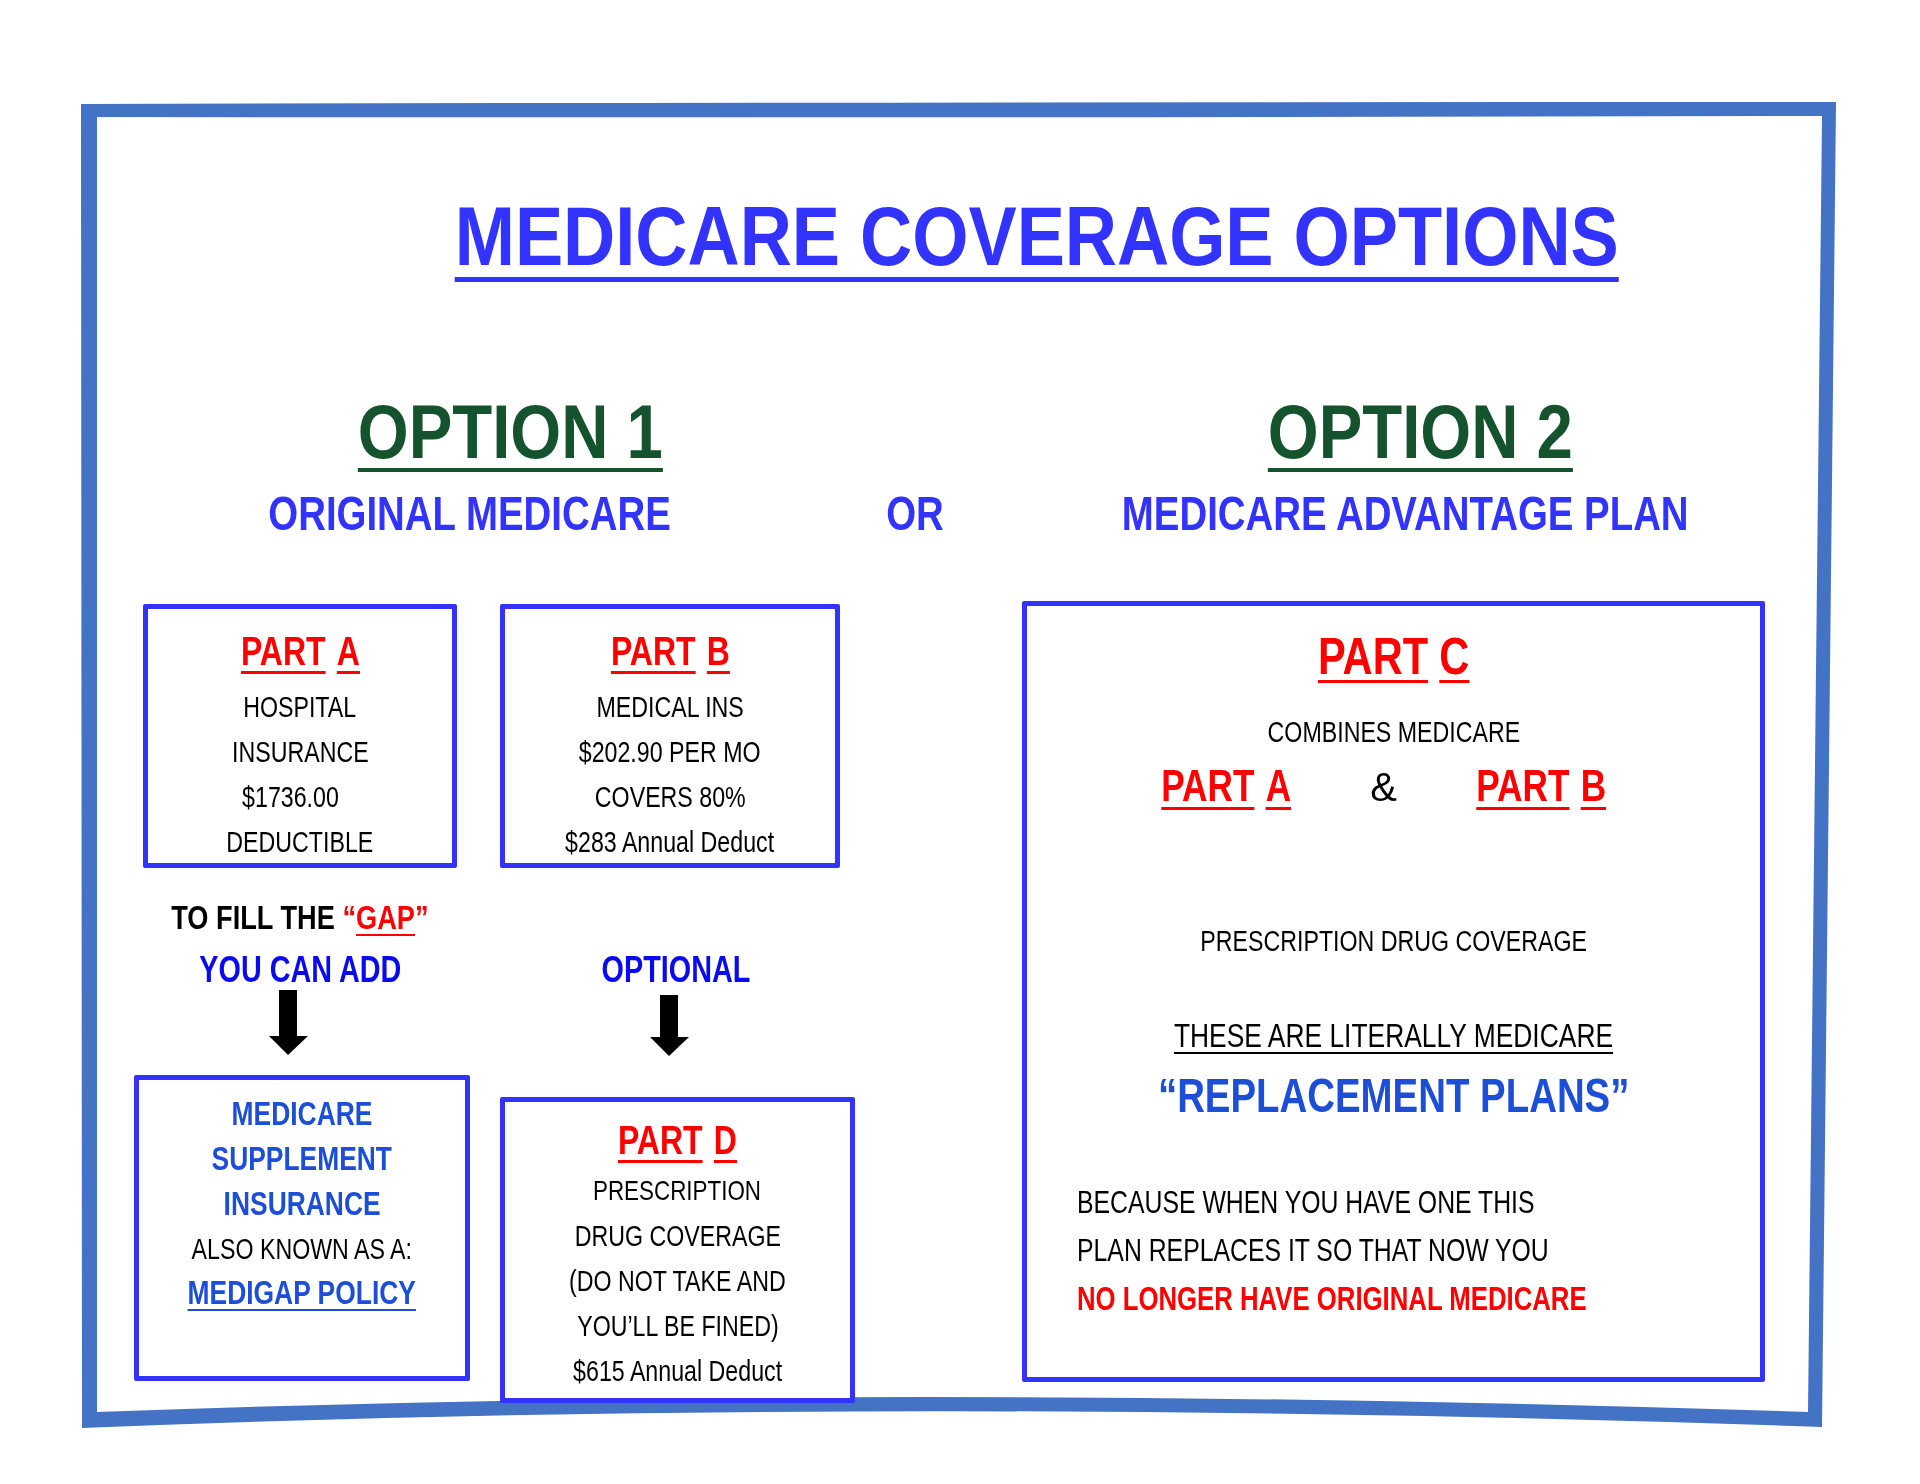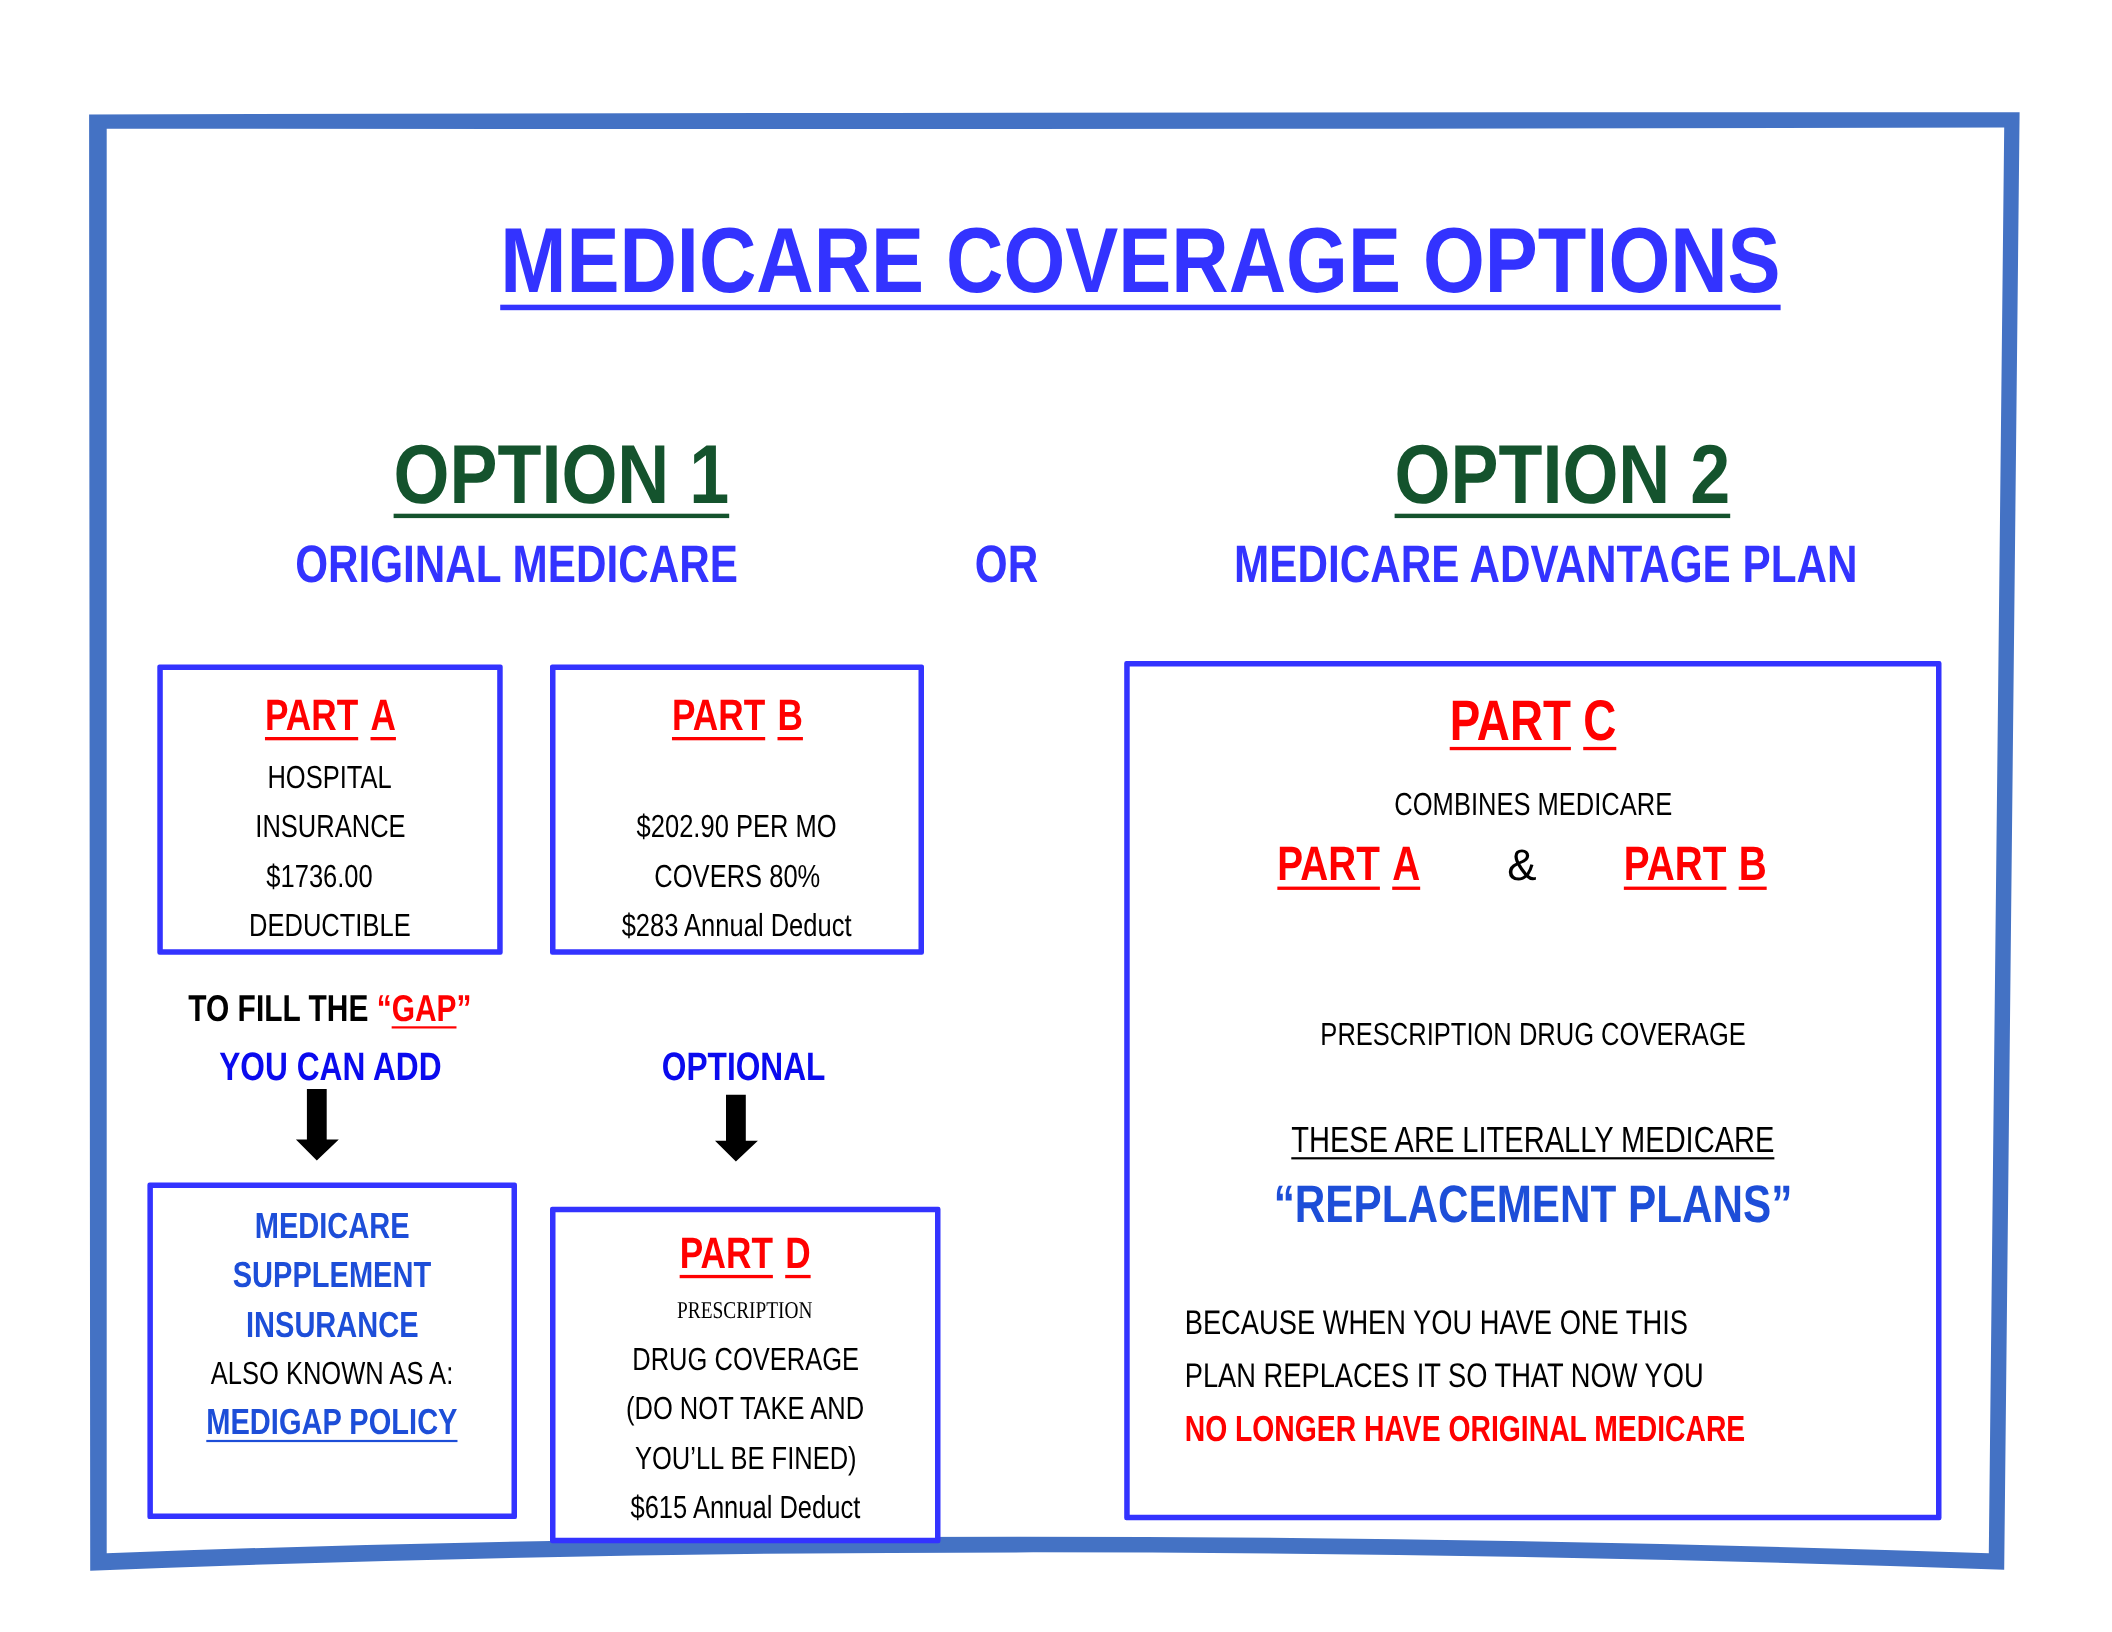--- a/index.html
+++ b/index.html
@@ -61,20 +61,21 @@
   <div class="line reg" style="top:76px; font-size:29px; line-height:44px;"><span class="sq2">HOSPITAL</span></div>
   <div class="line reg" style="top:121px; font-size:29px; line-height:44px;"><span class="sq2">INSURANCE</span></div>
   <div class="line reg" style="top:166px; font-size:29px; line-height:44px; padding-right:20px;"><span class="sq2">$1736.00</span></div>
   <div class="line reg" style="top:211px; font-size:29px; line-height:44px;"><span class="sq2">DEDUCTIBLE</span></div>
 </div>
 
 <div class="box" style="left:500px; top:604px; width:340px; height:264px;">
   <div class="line cond red" style="top:18px; font-size:40px; line-height:48px;">
     <span class="sq2"><span class="u part-word">PART</span><span class="u">B</span></span>
   </div>
+  <div class="line reg" style="top:76px; font-size:29px; line-height:44px;"><span class="sq2">MEDICAL INS</span></div>
   <div class="line reg" style="top:121px; font-size:29px; line-height:44px;"><span class="sq2">$202.90 PER MO</span></div>
   <div class="line reg" style="top:166px; font-size:29px; line-height:44px;"><span class="sq2">COVERS 80%</span></div>
   <div class="line reg" style="top:211px; font-size:29px; line-height:44px;"><span class="sq2">$283 Annual Deduct</span></div>
 </div>
 
 <div class="abs cond center" style="left:130px; top:893px; width:340px; font-size:34px; line-height:48px; color:#000;">
   <span class="sq2"><span>TO FILL THE </span><span class="red">“</span><span class="red" style="text-decoration:underline; text-decoration-thickness:2px; text-underline-offset:5px;">GAP</span><span class="red">”</span></span>
 </div>
 <div class="abs cond dblue center" style="left:130px; top:946px; width:340px; font-size:36px; line-height:48px;">
   <span class="sq2">YOU CAN ADD</span>
@@ -95,21 +96,21 @@
   <div class="line cond green" style="top:57px; font-size:33px; line-height:44px;"><span class="sq2">SUPPLEMENT</span></div>
   <div class="line cond green" style="top:102px; font-size:33px; line-height:44px;"><span class="sq2">INSURANCE</span></div>
   <div class="line reg" style="top:147px; font-size:29px; line-height:44px;"><span class="sq2">ALSO KNOWN AS A:</span></div>
   <div class="line cond green" style="top:191px; font-size:33px; line-height:44px;"><span class="sq2" style="text-decoration:underline; text-decoration-thickness:2px; text-underline-offset:5px;">MEDIGAP POLICY</span></div>
 </div>
 
 <div class="box" style="left:500px; top:1097px; width:355px; height:306px;">
   <div class="line cond red" style="top:14px; font-size:40px; line-height:48px;">
     <span class="sq2"><span class="u part-word">PART</span><span class="u">D</span></span>
   </div>
-  <div class="line reg" style="top:67px; font-size:22px; line-height:44px;font-family:Liberation Serif, serif;"><span class="sq2">PRESCRIPTION</span></div>
+  <div class="line reg" style="top:67px; font-size:28px; line-height:44px;"><span class="sq2">PRESCRIPTION</span></div>
   <div class="line reg" style="top:112px; font-size:29px; line-height:44px;"><span class="sq2">DRUG COVERAGE</span></div>
   <div class="line reg" style="top:157px; font-size:29px; line-height:44px;"><span class="sq2">(DO NOT TAKE AND</span></div>
   <div class="line reg" style="top:202px; font-size:29px; line-height:44px;"><span class="sq2">YOU’LL BE FINED)</span></div>
   <div class="line reg" style="top:247px; font-size:29px; line-height:44px;"><span class="sq2">$615 Annual Deduct</span></div>
 </div>
 
 <div class="box" style="left:1022px; top:601px; width:743px; height:781px;">
   <div class="line cond red" style="top:18px; font-size:52px; line-height:64px;">
     <span class="sq2"><span class="u part-word">PART</span><span class="u">C</span></span>
   </div>

